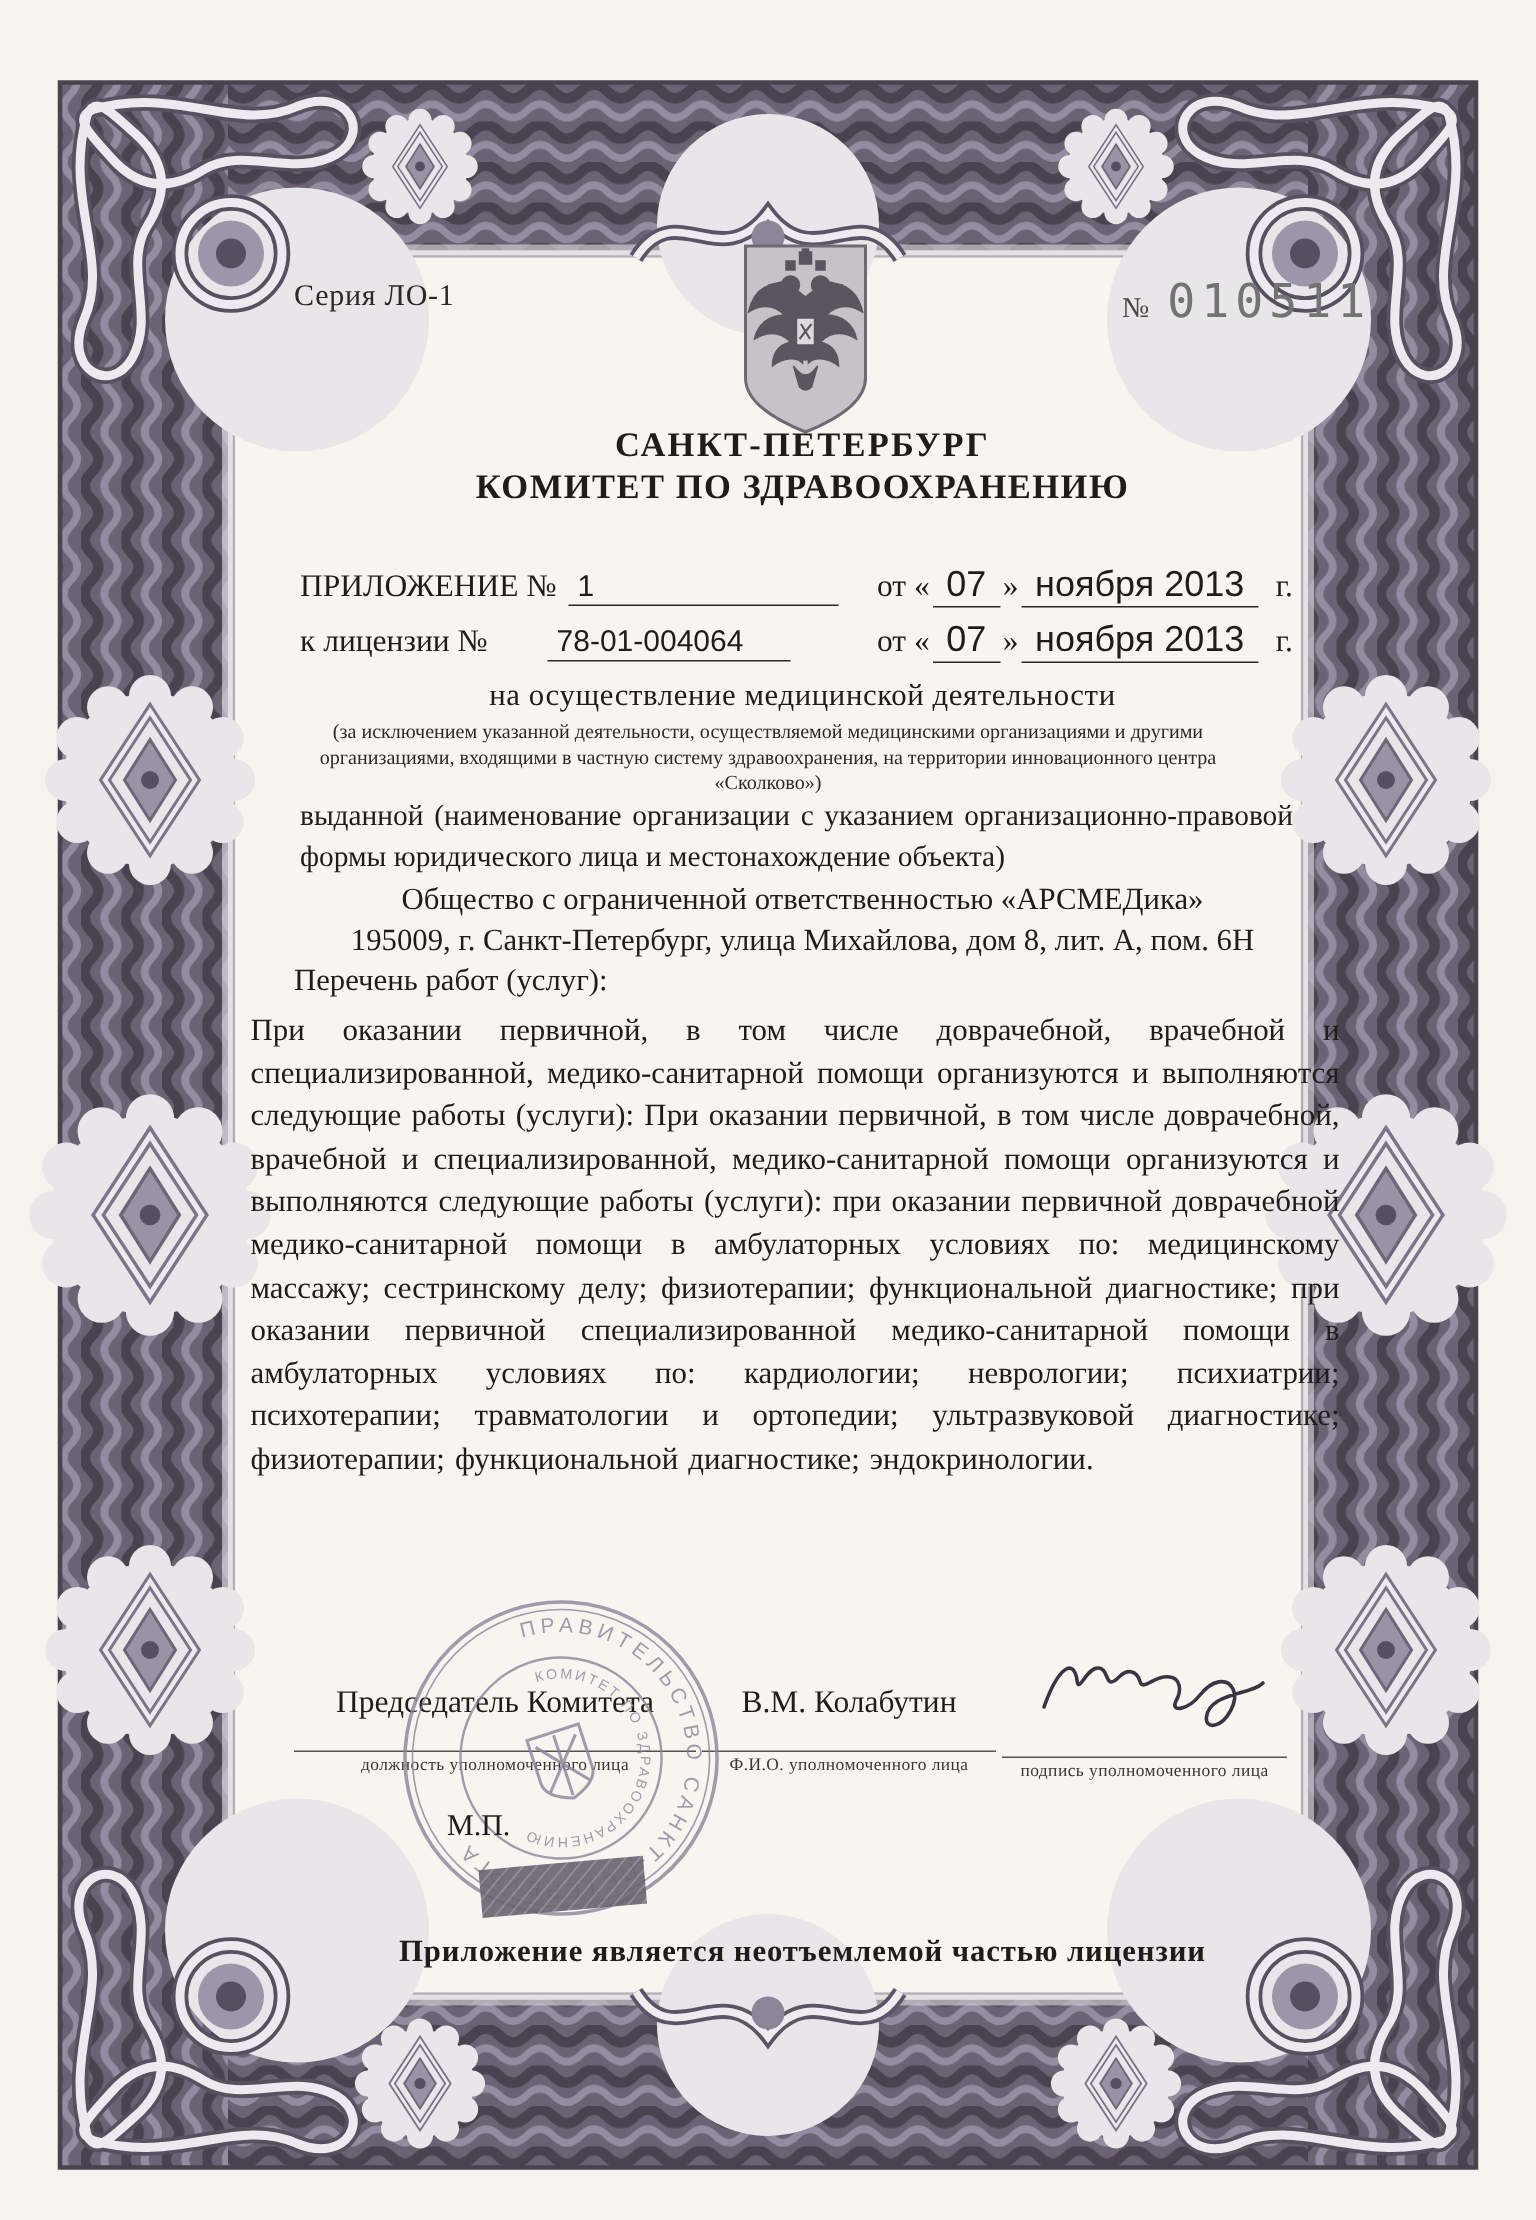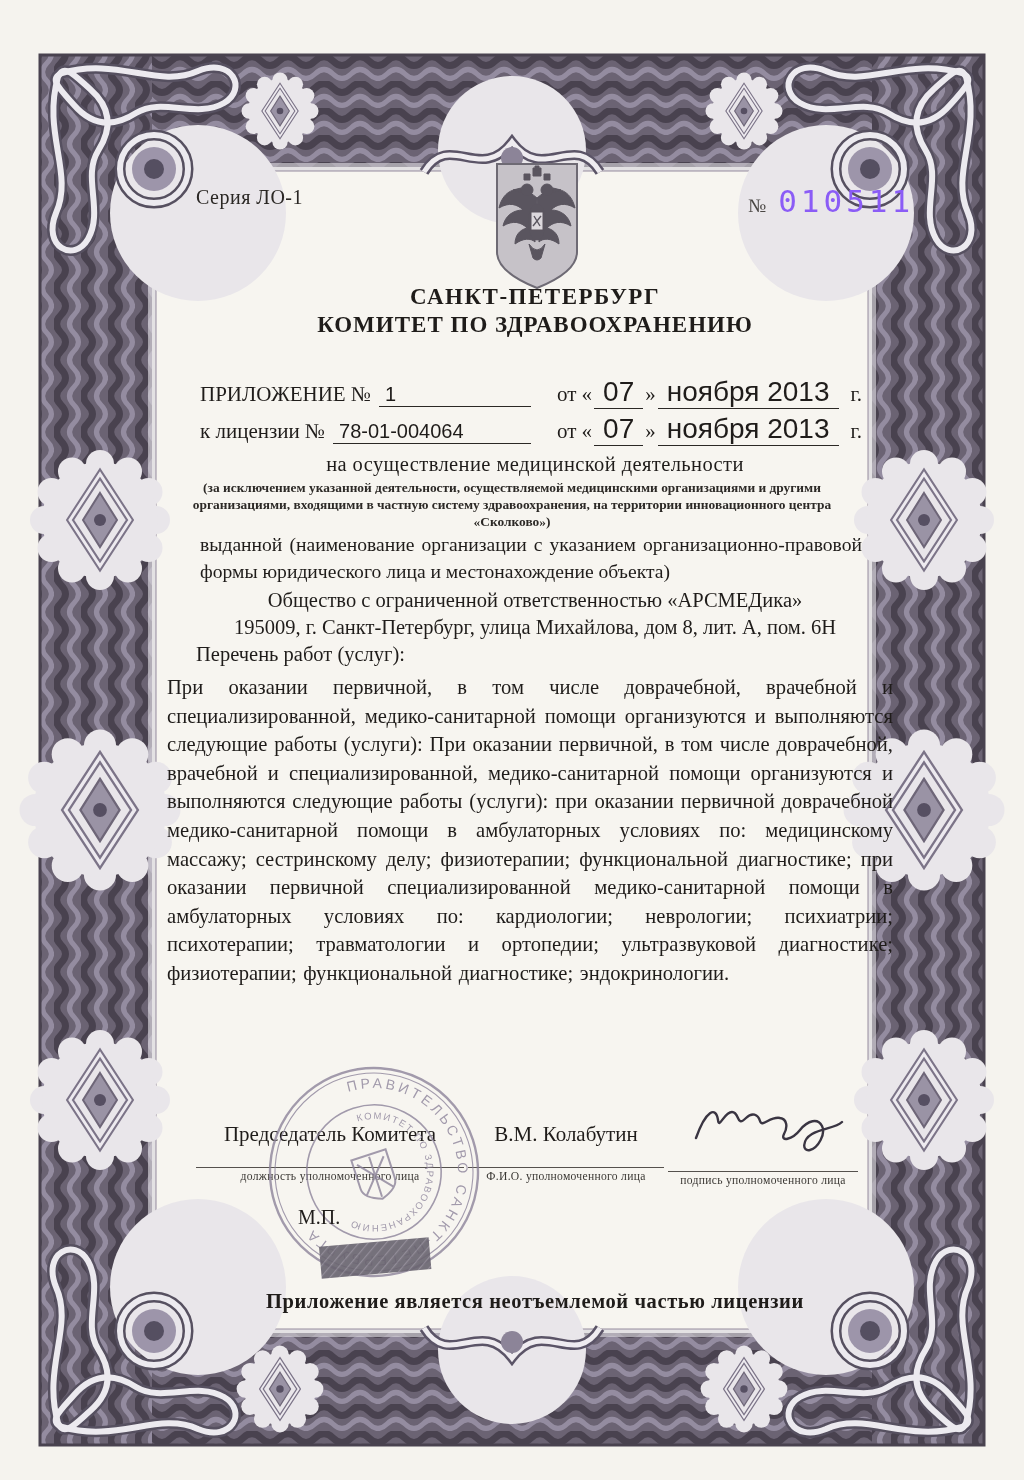--- a/index.html
+++ b/index.html
@@ -6,37 +6,37 @@
   body{background:#e8e6e0;font-family:"Liberation Serif",serif;}
   .page{position:relative;width:1024px;height:1480px;background:#f5f3ee;overflow:hidden;margin:0 auto;}
   .border-svg{position:absolute;left:0;top:0;z-index:1;}
   .content{position:absolute;left:0;top:0;width:1024px;height:1480px;z-index:2;color:#1f1c1a;}
 
   .abs{position:absolute;}
   .series{left:196px;top:186px;font-size:20px;letter-spacing:.5px;color:#2a2724;}
   .emblem{left:489px;top:160px;}
   .docnum{left:748px;top:183px;display:flex;align-items:baseline;gap:12px;}
   .docnum .nsign{font-size:19px;color:#4a4744;}
-  .docnum .digits{font-family:"DejaVu Sans Mono",monospace;font-size:31px;letter-spacing:4px;color:#8b5cf6;}
+  .docnum .digits{font-family:"DejaVu Sans Mono",monospace;font-size:31px;letter-spacing:4px;color:#737373;}
 
   .center-wrap{left:160px;width:750px;text-align:center;}
   .city{top:284px;font-weight:bold;font-size:23px;letter-spacing:1.5px;}
   .committee{top:312px;font-weight:bold;font-size:23px;letter-spacing:1px;}
 
   .fillrow{left:200px;width:662px;display:flex;align-items:baseline;font-size:21px;}
   .row-appendix{top:376px;}
-  .row-license{top:413px;}
+  .row-license{top:413px;gap:32px;}
   .fillrow .lbl{white-space:nowrap;}
   .fillrow .blank{flex:1;border-bottom:1.6px solid #2b2825;margin:0 26px 0 8px;font-family:"Liberation Sans",sans-serif;font-size:20px;padding-left:6px;}
   .fillrow .rgt{white-space:nowrap;display:flex;align-items:baseline;}
-  .fillrow .uval{border-bottom:1.6px solid #2b2825;font-family:"Liberation Sans",sans-serif;font-size:28px;padding:0 9px;margin:0 2px;text-align:center;}
+  .fillrow .uval{border-bottom:1.6px solid #2b2825;font-family:"Liberation Sans",sans-serif;font-size:24px;padding:0 9px;margin:0 2px;text-align:center;}
   .fillrow .gsuf{margin-left:10px;}
 
   .act-title{top:453px;font-weight:normal;font-size:20.5px;letter-spacing:.4px;}
-  .act-note{left:186px;width:652px;top:480px;text-align:center;font-size:13.4px;line-height:16.8px;color:#2c2926;font-weight:bold;}
+  .act-note{left:186px;width:652px;top:480px;text-align:center;font-size:13.4px;line-height:16.8px;color:#2c2926;}
   .issued{left:200px;width:662px;top:531px;font-size:19.6px;line-height:27px;text-align:justify;}
 
   .orgname{top:589px;font-size:20.5px;}
   .address{top:616px;font-size:20.5px;}
   .works-label{left:196px;top:643px;font-size:20.5px;}
   .works-text{left:152px;width:726px;top:673px;font-size:20.6px;line-height:28.6px;text-align:justify;word-spacing:1.5px;margin-left:15px;}
   .sig-col{position:absolute;text-align:center;}
   .sig-val{font-size:21px;white-space:nowrap;padding-bottom:20px;}
   .sig-line{border-bottom:1.3px solid #55514d;}
   .sig-cap{font-size:11.6px;color:#3a3733;padding-top:2px;letter-spacing:.3px;}

